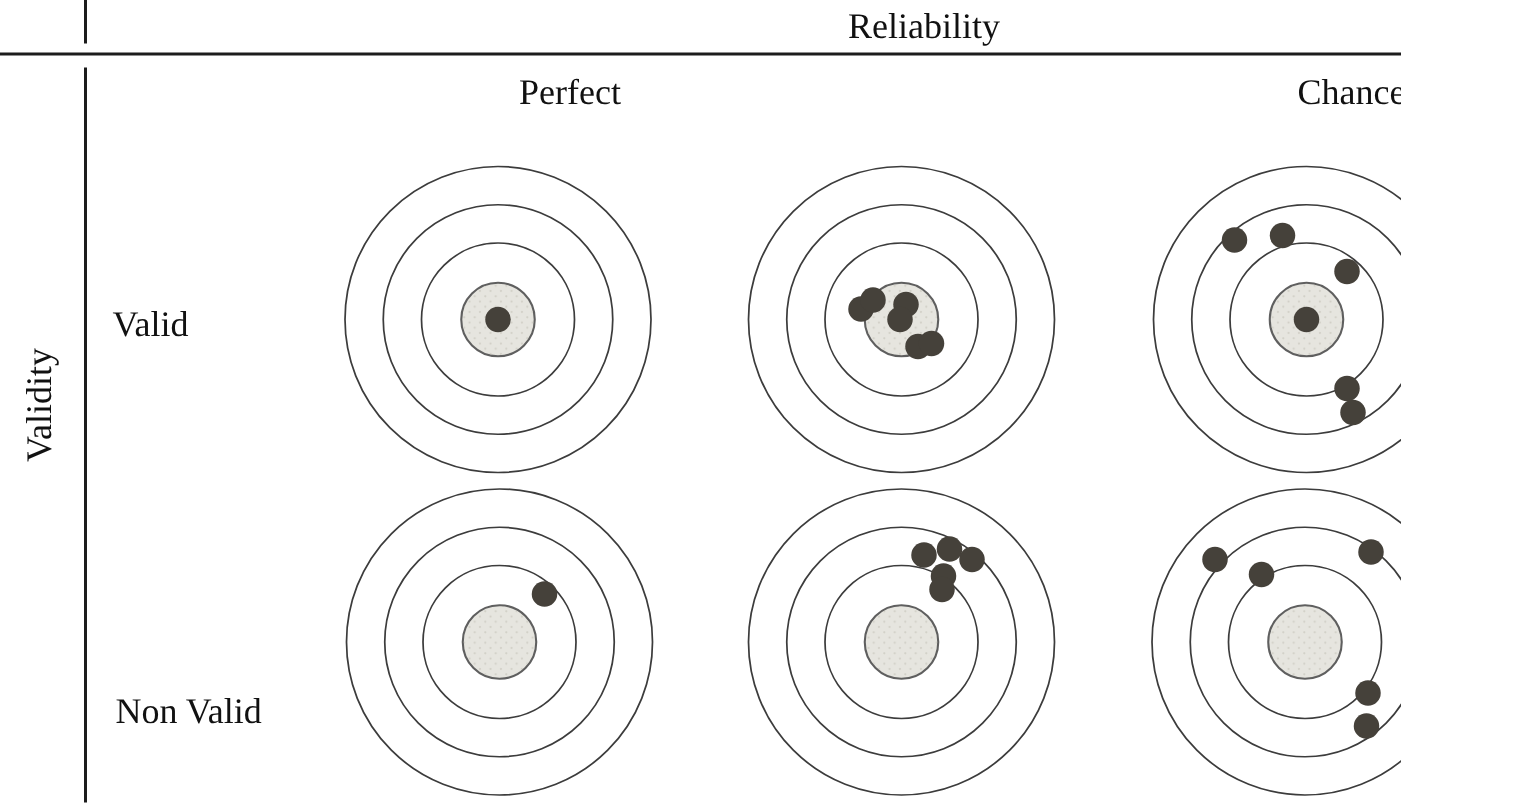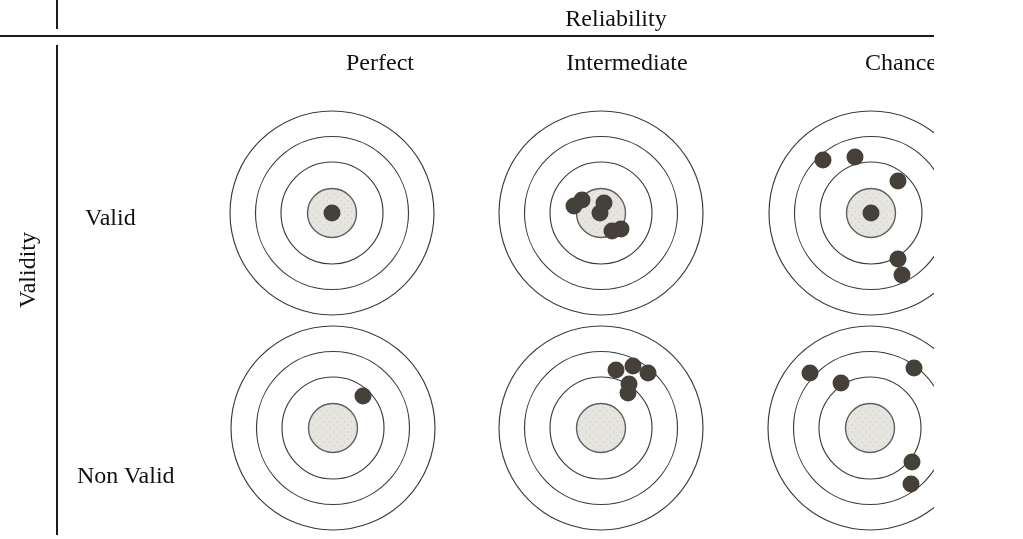--- a/index.html
+++ b/index.html
@@ -17,21 +17,21 @@
     font-size: 24px;
     line-height: 28px;
     white-space: nowrap;
     color: #111111;
   }
   .centered { transform: translateX(-50%); }
   #reliability-label { left: 616px; top: 4px; }
   #col-perfect       { left: 354px; top: 48px; margin-left: 26px; }
   #col-intermediate  { left: 627px; top: 48px; }
   #col-chance        { left: 901px; top: 48px; }
-  #valid-label       { left: 85px;  top: 203px; }
+  #valid-label       { left: 75px;  top: 203px; }
   #nonvalid-label    { left: 77px;  top: 416px; margin-top: 45px; }
   #validity-label {
     left: 27px; top: 270px;
     transform: translate(-50%, -50%) rotate(-90deg);
   }
   .rule { position: absolute; background: #1c1c1c; }
   #h-rule        { left: 0; top: 35px; width: 1023px; height: 2px; }
   #v-rule-top    { left: 56px; top: 0;    width: 2px; height: 29px; }
   #v-rule-bottom { left: 56px; top: 45px; width: 2px; height: 490px; }
   #targets-layer { position: absolute; left: 0; top: 0; }
@@ -41,21 +41,20 @@
 
 <div id="figure-root">
 
   <div class="rule" id="h-rule"></div>
   <div class="rule" id="v-rule-top"></div>
   <div class="rule" id="v-rule-bottom"></div>
 
   <div class="lbl centered" id="reliability-label">Reliability</div>
 
   <div class="lbl centered" id="col-perfect">Perfect</div>
-  <div class="lbl centered" id="col-intermediate">Intermediate</div>
   <div class="lbl centered" id="col-chance">Chance</div>
 
   <div class="lbl" id="validity-label">Validity</div>
   <div class="lbl" id="valid-label">Valid</div>
   <div class="lbl" id="nonvalid-label">Non Valid</div>
 
   <svg id="targets-layer" width="1023" height="539" viewBox="0 0 1023 539" xmlns="http://www.w3.org/2000/svg">
     <defs>
       <pattern id="bullseye-texture" width="7" height="7" patternUnits="userSpaceOnUse">
         <circle cx="1.5" cy="1.5" r="0.7" fill="#cfcdc4"></circle>

